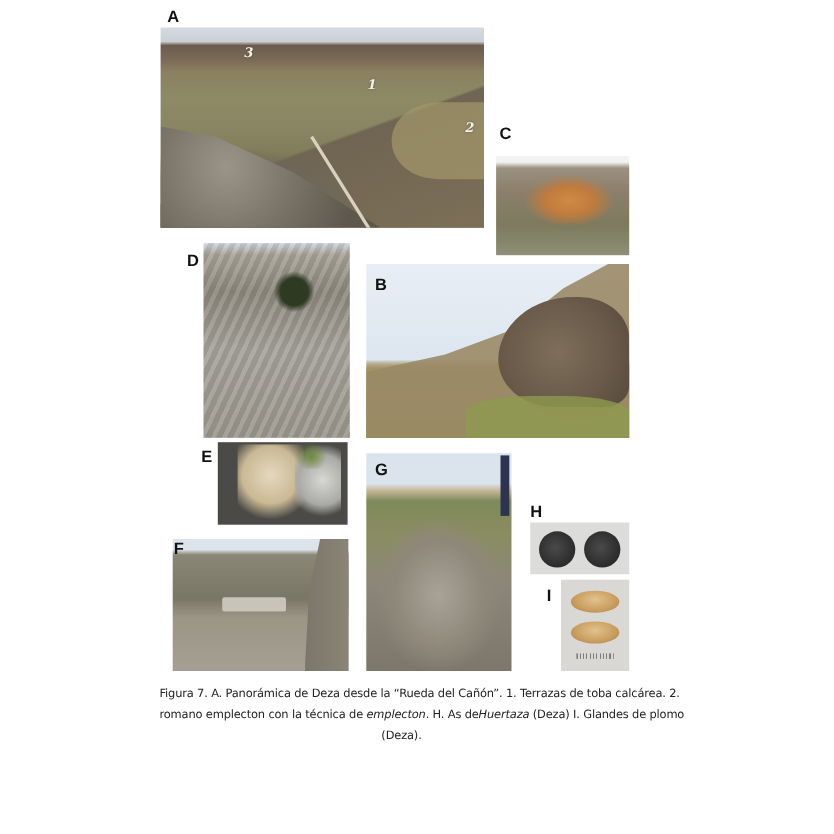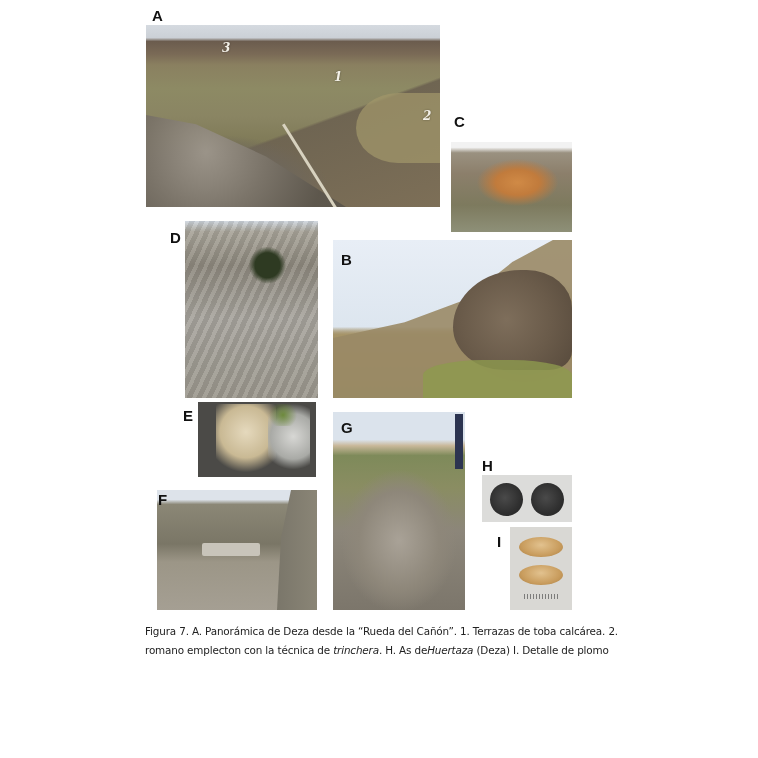--- a/index.html
+++ b/index.html
@@ -131,14 +131,15 @@
 
 <div class="lbl" style="left:497px;top:534px;">I</div>
 <div class="panel" id="pI">
   <div class="glans" style="top:10px;"></div>
   <div class="glans" style="top:38px;"></div>
   <div class="scale"></div>
 </div>
 
 <div class="caption">
   <span class="line">Figura 7. A. Panorámica de Deza desde la “Rueda del Cañón”. 1. Terrazas de toba calcárea. 2.</span>
-  <span class="line"><span>romano emplecton con la técnica de </span><i>trinchera</i><span>. H. As de</span><i>Huertaza</i><span> (Deza) I. Detalle de plomo</span></span>
+  <span class="line"><span>romano emplecton con la técnica de </span><i>emplecton</i><span>. H. As de</span><i>Huertaza</i><span> (Deza) I. Glandes de plomo</span></span>
+  <span class="line">(Deza).</span>
 </div>
 
 </body></html>

